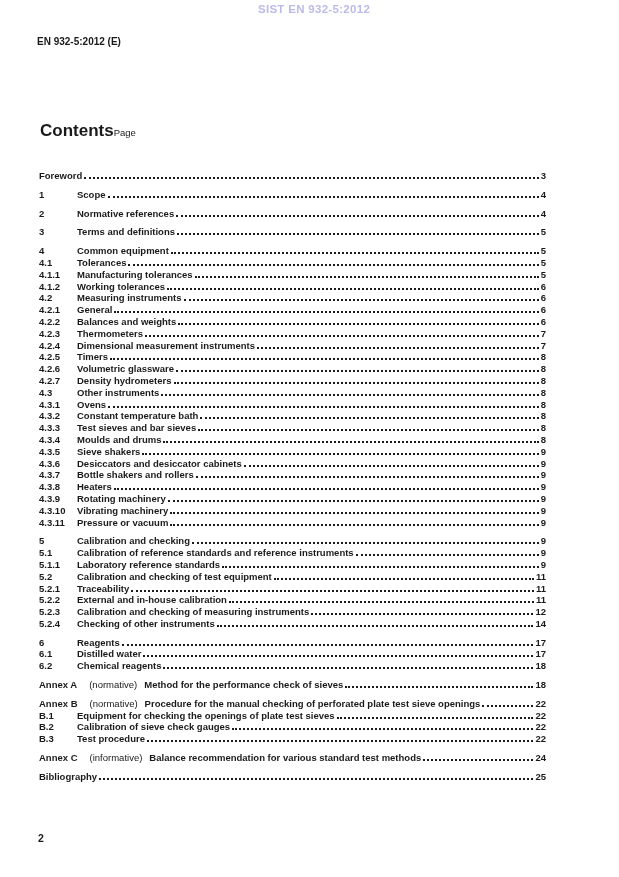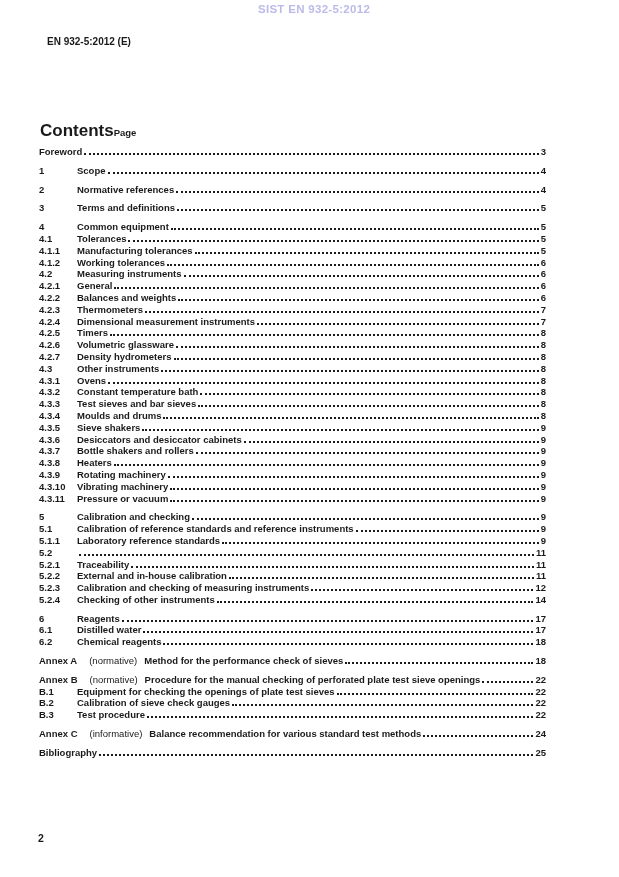--- a/index.html
+++ b/index.html
@@ -15,36 +15,36 @@
   .watermark {
     position: absolute;
     top: 3px; left: 0; right: 0;
     text-align: center;
     font-size: 11.5px;
     font-weight: bold;
     letter-spacing: 0.3px;
   }
   .doc-ref {
     position: absolute;
-    top: 36px; left: 47px;
+    top: 36px; left: 37px;
     font-size: 10px;
     font-weight: bold;
   }
   .contents-bar {
     position: absolute;
     top: 121px; left: 40px; right: 73px;
     display: flex;
     justify-content: flex-start;
     align-items: baseline;
   }
   .contents-title { font-size: 17px; font-weight: bold; }
-  .page-label { font-size: 9.5px; font-weight: bold; }
+  .page-label { font-size: 9.5px; font-weight: normal; }
   .toc {
     position: absolute;
-    top: 146px; left: 39px;
+    top: 170px; left: 39px;
     width: 507px;
   }
   .toc-row {
     display: flex;
     line-height: 11.8px;
     font-size: 9.5px;
     font-weight: bold;
     white-space: nowrap;
   }
   .toc-row.gap { margin-top: 7px; }
@@ -258,20 +258,21 @@
         <span class="toc-page">9</span>
       </div>
       <div class="toc-row">
         <span class="toc-num">5.1.1</span>
         <span class="toc-label">Laboratory reference standards</span>
         <span class="dots"></span>
         <span class="toc-page">9</span>
       </div>
       <div class="toc-row">
         <span class="toc-num">5.2</span>
+        <span class="toc-label">Calibration and checking of test equipment</span>
         <span class="dots"></span>
         <span class="toc-page">11</span>
       </div>
       <div class="toc-row">
         <span class="toc-num">5.2.1</span>
         <span class="toc-label">Traceability</span>
         <span class="dots"></span>
         <span class="toc-page">11</span>
       </div>
       <div class="toc-row">

